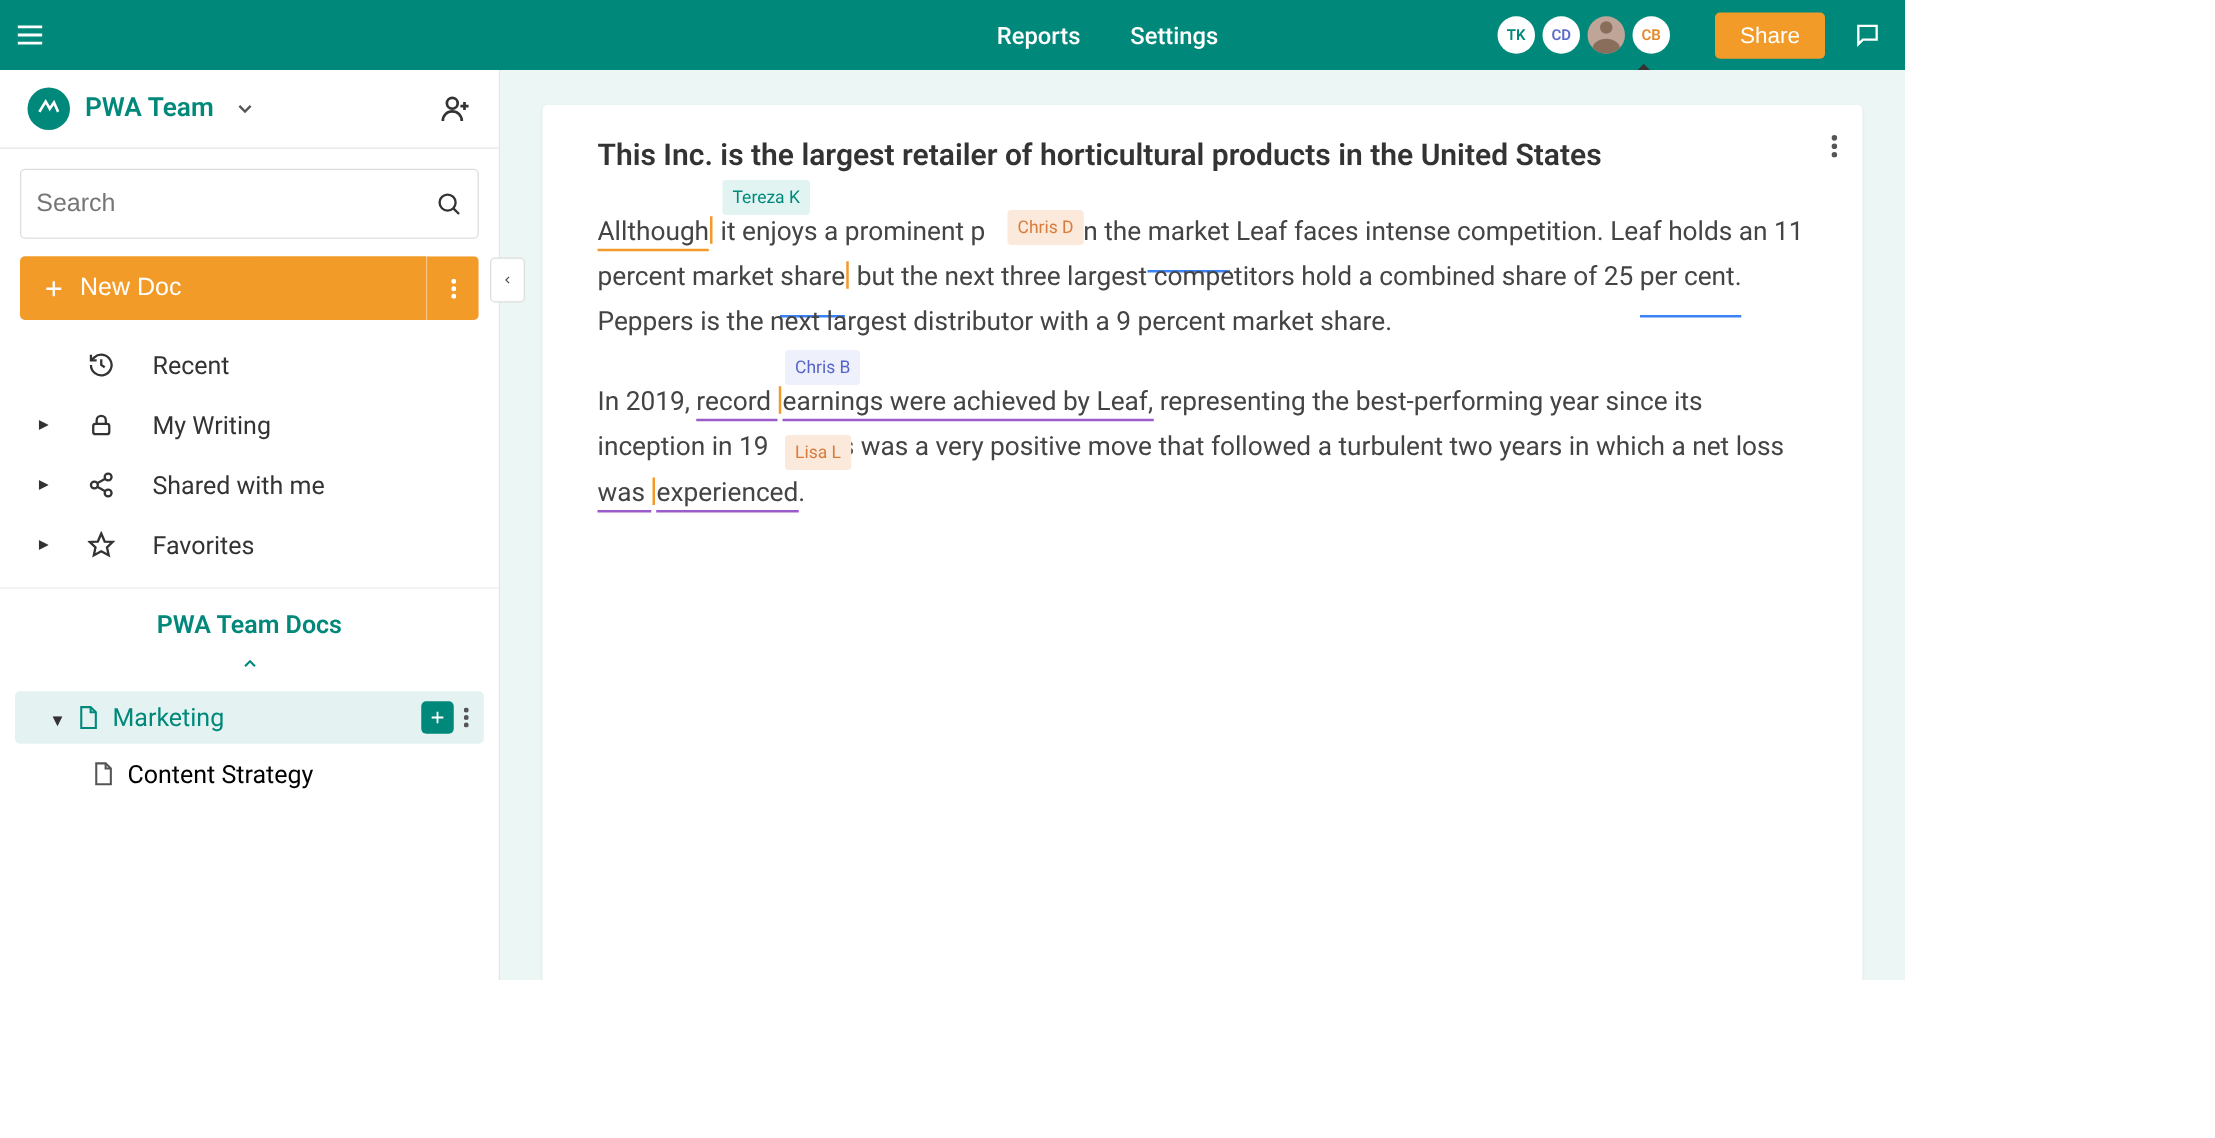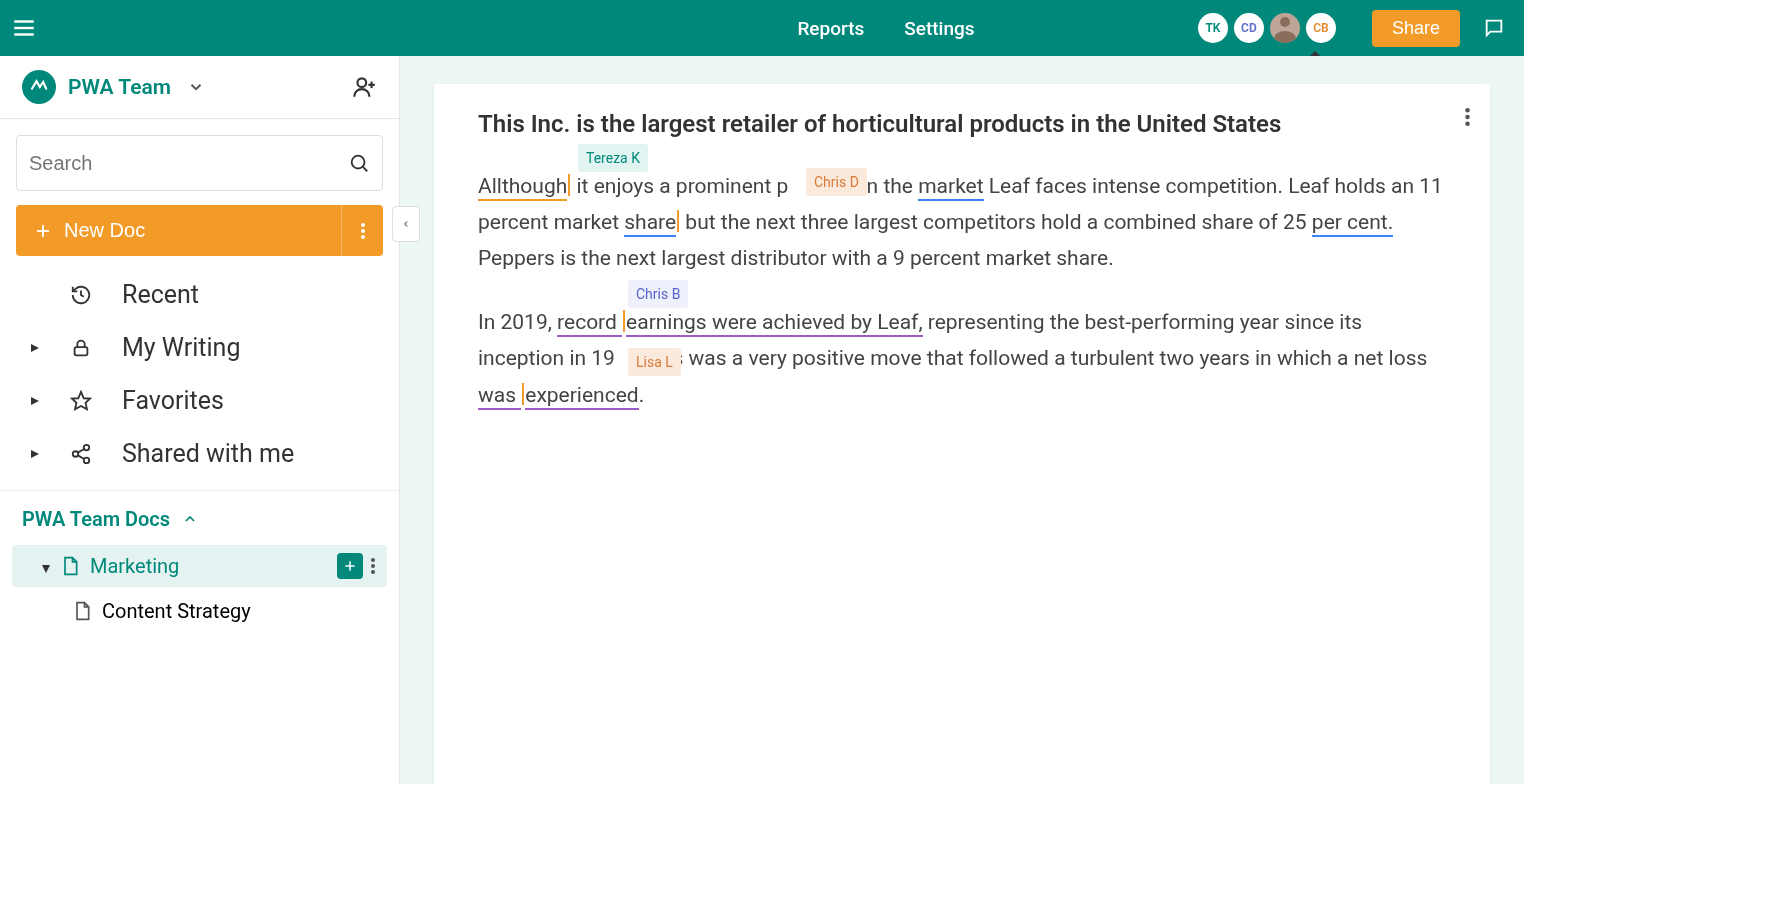--- a/index.html
+++ b/index.html
@@ -230,21 +230,21 @@
     justify-content: center;
     cursor: pointer;
   }
   .new-doc-more svg { width: 4px; height: 16px; fill: #fff; }
 
   .nav-item {
     display: flex;
     align-items: center;
     gap: 30px;
     padding: 12px 22px 12px 30px;
-    font-size: 25px;
+    font-size: 20px;
     color: #333;
     cursor: pointer;
   }
   .nav-item.indent0 { padding-left: 30px; }
   .nav-item .tri {
     width: 10px; height: 10px;
     display: inline-flex;
     align-items: center;
     justify-content: center;
   }
@@ -255,20 +255,21 @@
     display: flex;
     align-items: center;
     gap: 12px;
     padding: 16px 22px 12px 22px;
     color: #00897B;
     font-size: 20px;
     font-weight: 600;
     cursor: pointer;
     margin-top: 10px;
     border-top: 1px solid #eee;
+    flex-direction: column;
   }
   .team-docs-header svg { width: 16px; height: 16px; stroke: #00897B; }
 
   .folder-item {
     display: flex;
     align-items: center;
     gap: 10px;
     padding: 8px 12px 8px 30px;
     font-size: 20px;
     cursor: pointer;
@@ -345,21 +346,21 @@
   .doc-more svg { width: 5px; height: 18px; fill:#555; }
   .para {
     font-size: 21px;
     line-height: 1.72;
     color: #444;
     margin-bottom: 28px;
     position: relative;
   }
 
   .u-orange { border-bottom: 2px solid #F39B29; padding-bottom:1px;}
-  .u-blue { border-bottom: 2px solid #3b82f6; padding-bottom:1px;}
+  .u-blue { border-bottom: 2px solid #3b82f6; padding-bottom:18px;}
   .u-purple { border-bottom: 2px solid #9b5cc9; padding-bottom:1px;}
   .cursor-bar {
     display:inline-block;
     width:2px;
     height:22px;
     vertical-align: -3px;
     margin: 0 1px;
   }
   .cbar-orange{ background:#F39B29;}
 
@@ -481,39 +482,39 @@
       <span>My Writing</span>
     </div>
 
     <div class="nav-item">
       <span class="tri">
           <svg viewBox="0 0 8 8" fill="#333">
             <polygon points="0,0 8,4 0,8"></polygon>
           </svg>
         </span>
       <svg class="nav-icon" viewBox="0 0 24 24" stroke-width="2">
-        <polygon points="12 2 15 9 22 9.3 17 14 18.5 21 12 17.5 5.5 21 7 14 2 9.3 9 9"></polygon>
-      </svg>
-      <span>Favorites</span>
-    </div>
-
-    <div class="nav-item">
-      <span class="tri">
-          <svg viewBox="0 0 8 8" fill="#333">
-            <polygon points="0,0 8,4 0,8"></polygon>
-          </svg>
-        </span>
-      <svg class="nav-icon" viewBox="0 0 24 24" stroke-width="2">
         <circle cx="18" cy="5" r="3"></circle>
           <circle cx="6" cy="12" r="3"></circle>
           <circle cx="18" cy="19" r="3"></circle>
         <line x1="8.5" y1="10.5" x2="15.5" y2="6.5"></line>
           <line x1="8.5" y1="13.5" x2="15.5" y2="17.5"></line>
       </svg>
       <span>Shared with me</span>
+    </div>
+
+    <div class="nav-item">
+      <span class="tri">
+          <svg viewBox="0 0 8 8" fill="#333">
+            <polygon points="0,0 8,4 0,8"></polygon>
+          </svg>
+        </span>
+      <svg class="nav-icon" viewBox="0 0 24 24" stroke-width="2">
+        <polygon points="12 2 15 9 22 9.3 17 14 18.5 21 12 17.5 5.5 21 7 14 2 9.3 9 9"></polygon>
+      </svg>
+      <span>Favorites</span>
     </div>
 
     <div class="team-docs-header">
       <span>PWA Team Docs</span>
       <svg viewBox="0 0 24 24" fill="none" stroke-width="2.5">
           <polyline points="6 15 12 9 18 15"></polyline>
         </svg>
     </div>
 
     <div class="folder-item active">

